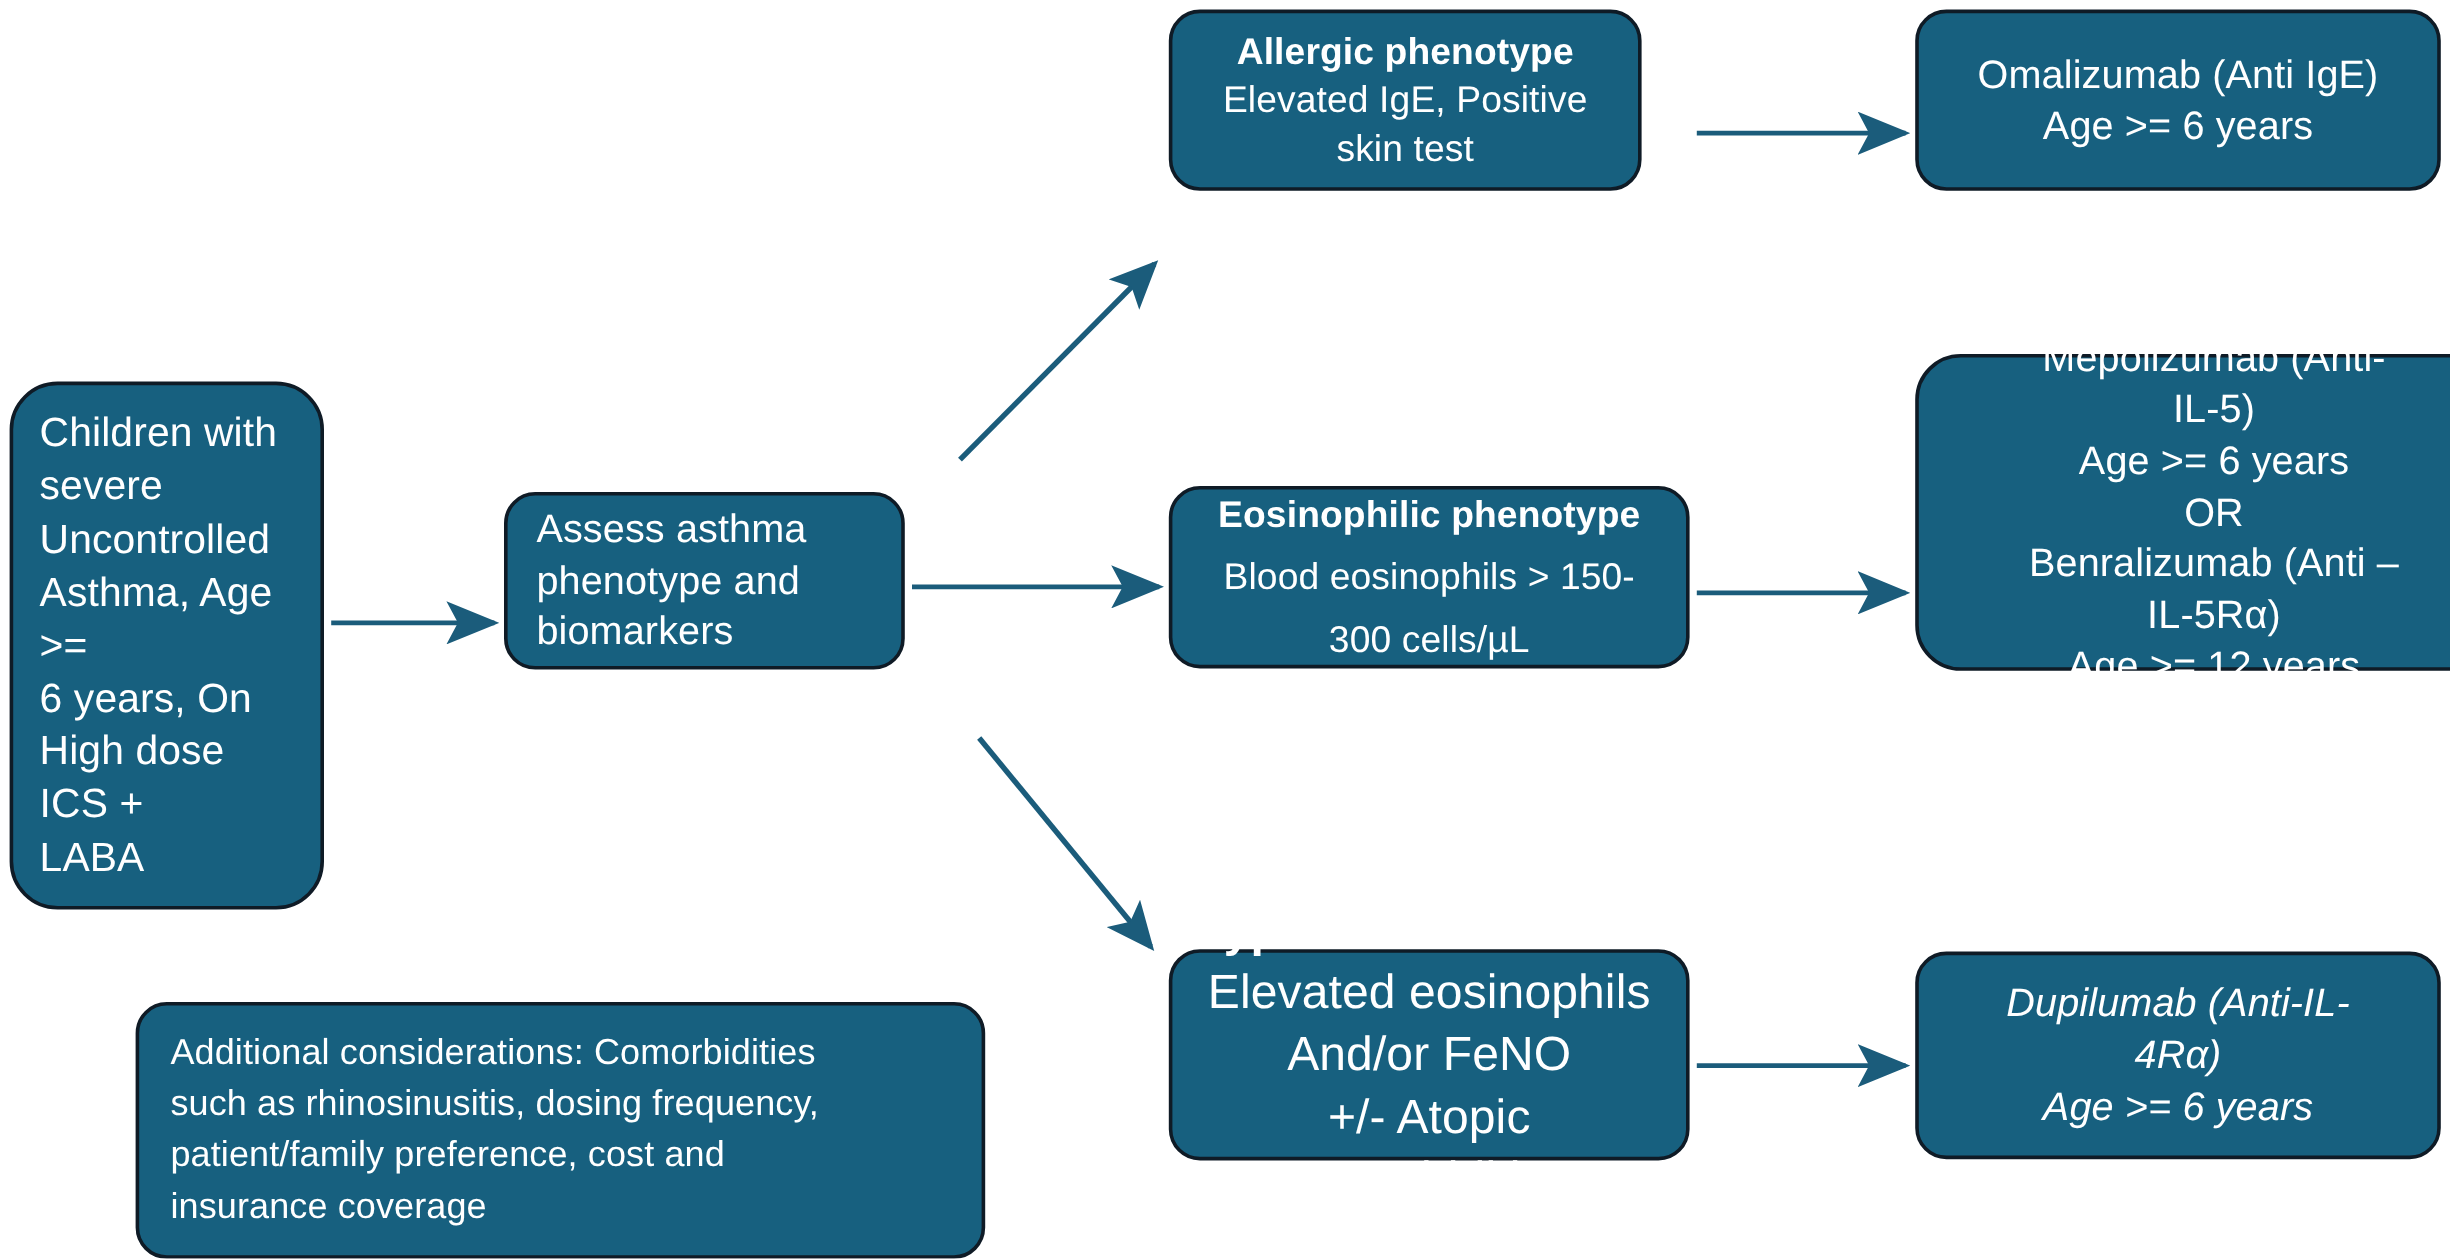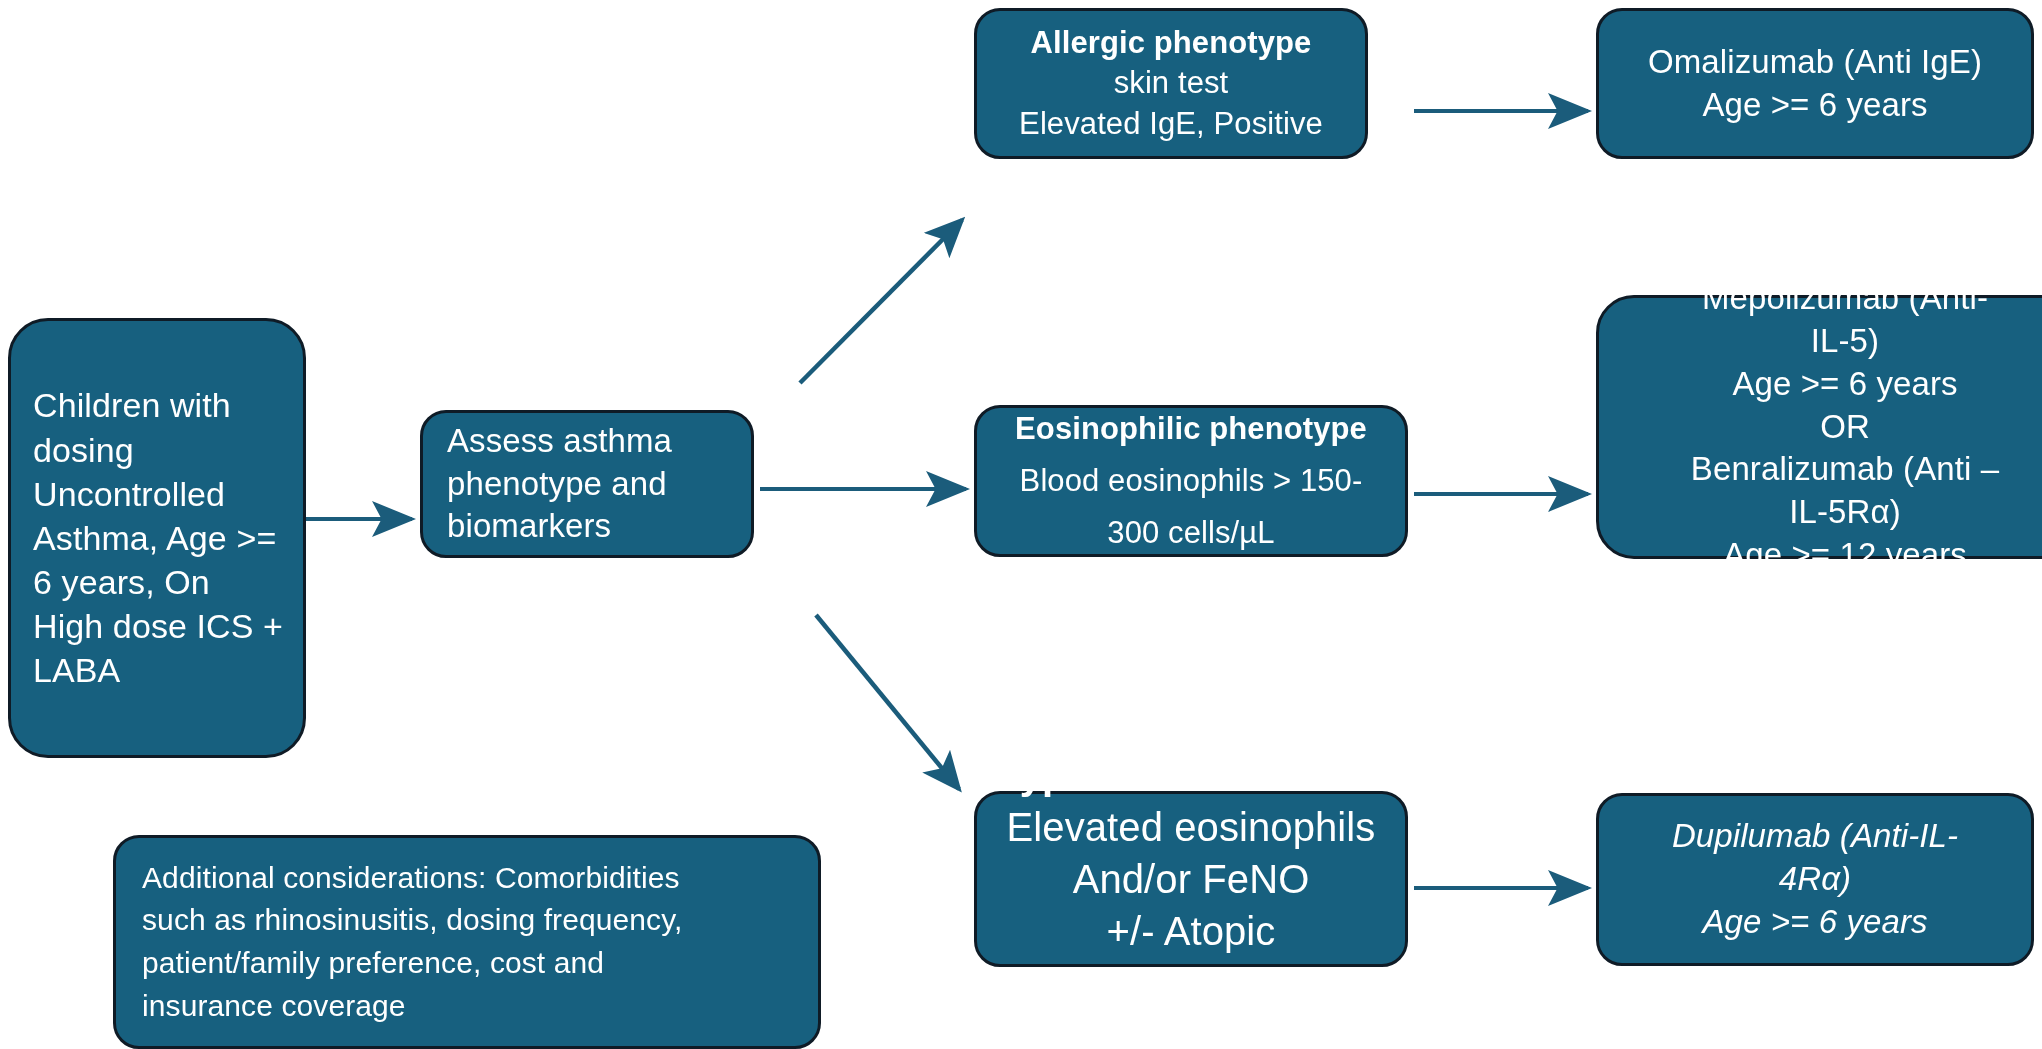--- a/index.html
+++ b/index.html
@@ -48,21 +48,21 @@
     align-items: flex-start;
     text-align: left;
     padding-left: 26px;
     padding-right: 16px;
   }
   .node.leftal .ln {
     text-align: left;
   }
 
   
-  #node-source   { left: 8px;    top: 318px; width: 298px;  height: 440px; font-size: 34px; border-radius: 40px; align-items: flex-start; text-align: left; padding-left: 22px; padding-right: 15px; }
+  #node-source   { left: 8px;    top: 318px; width: 262px;  height: 440px; font-size: 34px; border-radius: 40px; align-items: flex-start; text-align: left; padding-left: 22px; padding-right: 15px; }
   #node-source .ln { text-align: left; }
 
   #node-assess   { left: 420px;  top: 410px; width: 334px;  height: 148px; font-size: 33px; border-radius: 26px; align-items: flex-start; text-align: left; padding-left: 24px; padding-right: 12px; }
   #node-assess .ln { text-align: left; }
 
   #node-allergic { left: 974px;  top: 8px;   width: 394px;  height: 151px; font-size: 31px; border-radius: 26px; }
   #node-eos      { left: 974px;  top: 405px; width: 434px;  height: 152px; font-size: 31px; border-radius: 26px; gap: 12px; }
   #node-type2    { left: 974px;  top: 791px; width: 434px;  height: 176px; font-size: 40px; border-radius: 26px; }
 
   #node-omal     { left: 1596px; top: 8px;   width: 438px;  height: 151px; font-size: 33px; border-radius: 26px; }
@@ -119,38 +119,38 @@
       <line x1="1414" y1="494" x2="1588" y2="494" stroke="#1b5c7b" stroke-width="4" marker-end="url(#ah)"></line>
     </g>
 
     <g>
       <line x1="1414" y1="888" x2="1588" y2="888" stroke="#1b5c7b" stroke-width="4" marker-end="url(#ah)"></line>
     </g>
   </svg>
 
   <div class="node" id="node-source">
     <span class="ln">Children with</span>
-    <span class="ln">dosing</span>
+    <span class="ln">severe</span>
     <span class="ln">Uncontrolled</span>
     <span class="ln">Asthma, Age &gt;=</span>
     <span class="ln">6 years, On</span>
     <span class="ln">High dose ICS +</span>
     <span class="ln">LABA</span>
   </div>
 
   <div class="node" id="node-assess">
     <span class="ln">Assess asthma</span>
     <span class="ln">phenotype and</span>
     <span class="ln">biomarkers</span>
   </div>
 
   <div class="node" id="node-allergic">
     <span class="ln hdr">Allergic phenotype</span>
+    <span class="ln">Elevated IgE, Positive</span>
     <span class="ln">skin test</span>
-    <span class="ln">Elevated IgE, Positive</span>
   </div>
 
   <div class="node" id="node-eos">
     <span class="ln hdr">Eosinophilic phenotype</span>
     <span class="ln">Blood eosinophils &gt; 150-</span>
     <span class="ln">300 cells/µL</span>
   </div>
 
   <div class="node" id="node-type2">
     <span class="ln hdr">Type 2 inflammation</span>

